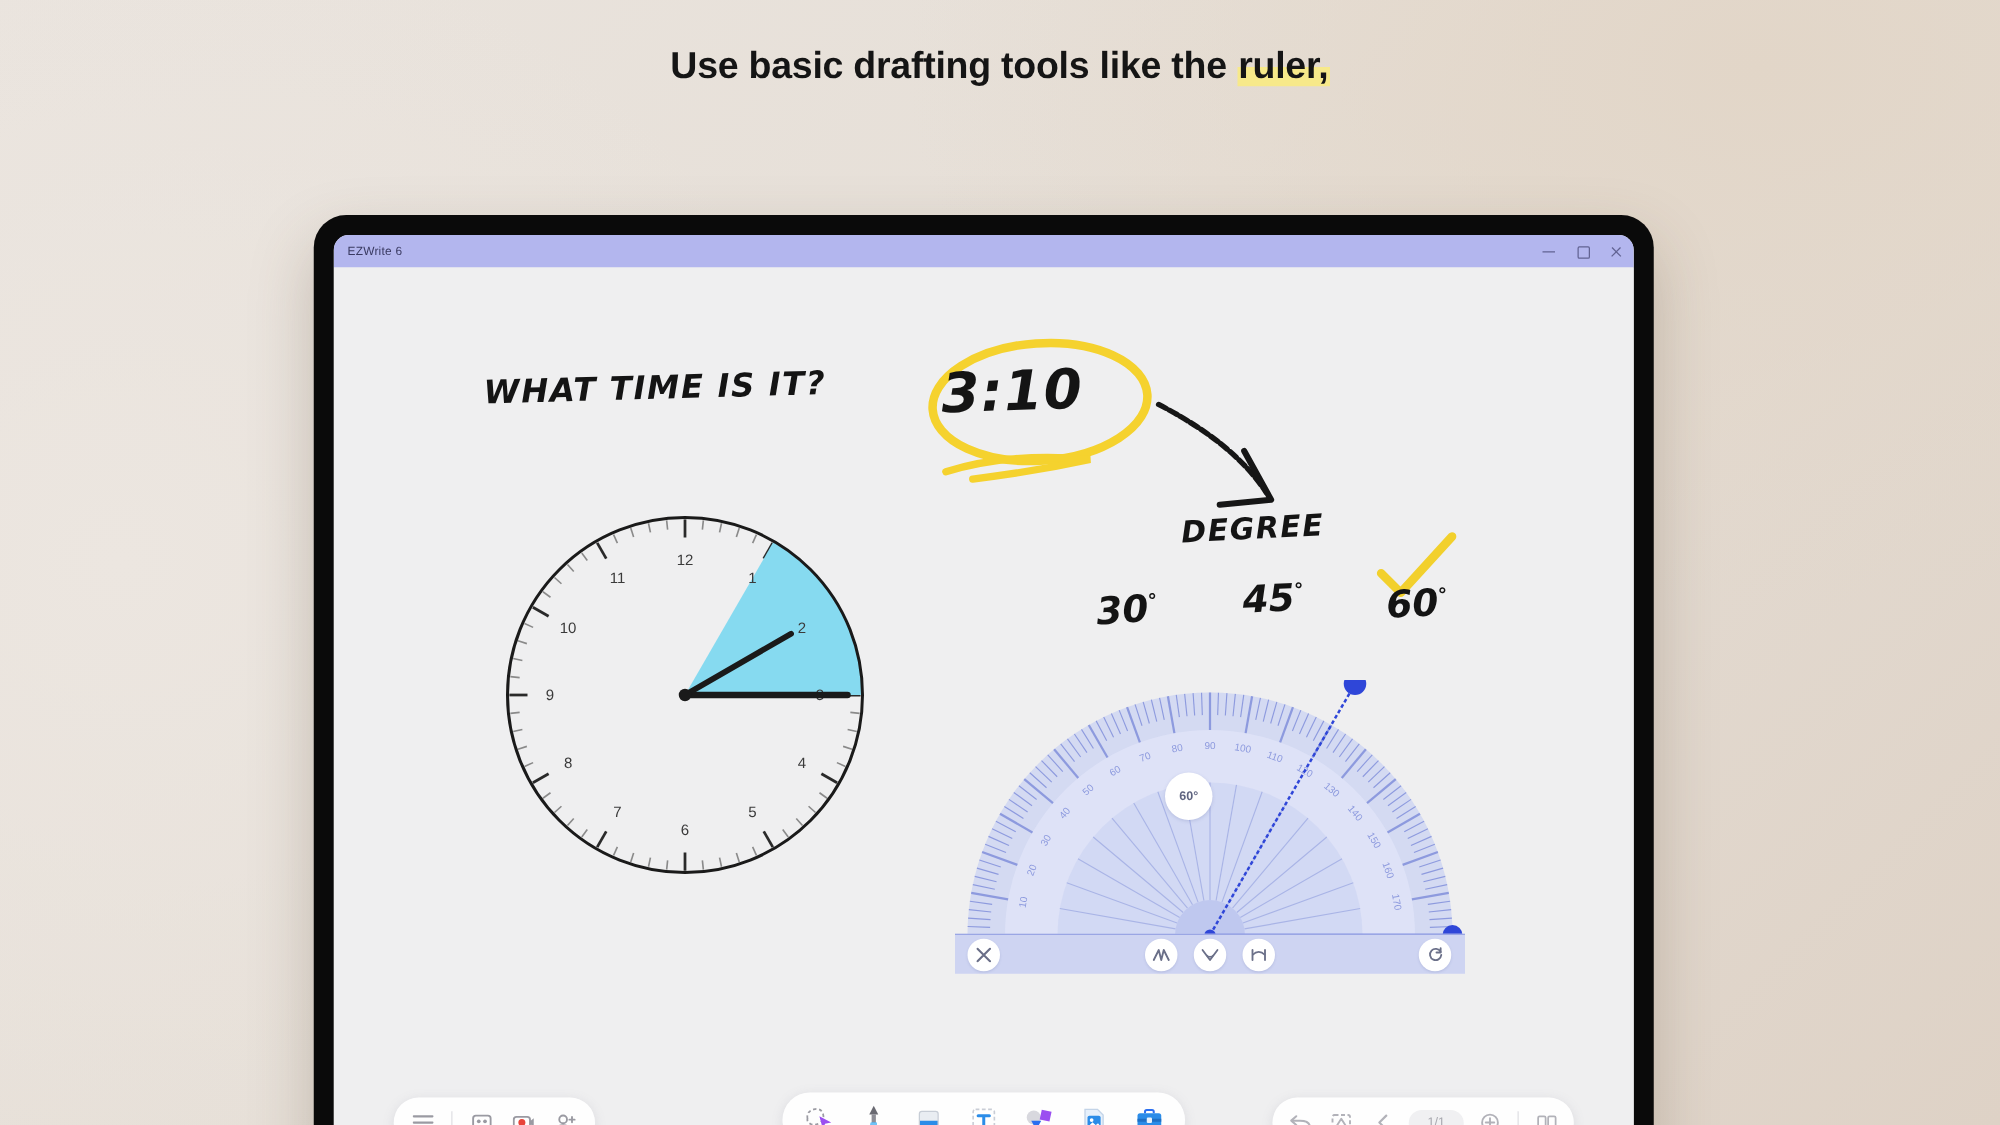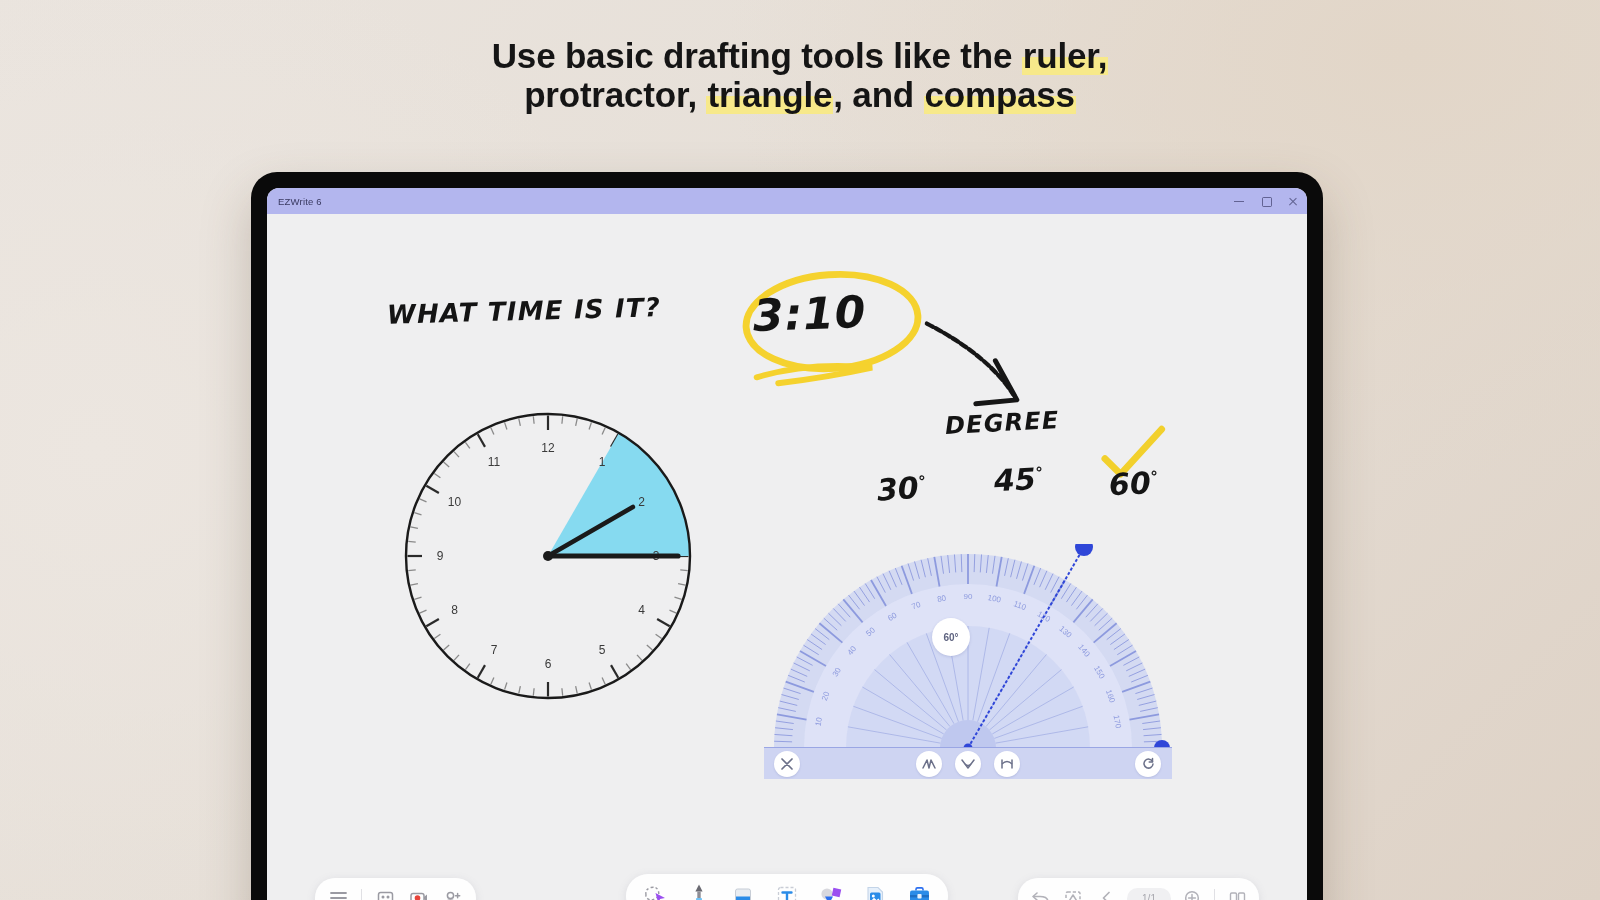--- a/index.html
+++ b/index.html
@@ -10,21 +10,21 @@
       radial-gradient(ellipse 1100px 700px at 88% 6%, #e2d6c8 0%, rgba(226,214,200,0) 62%),
       radial-gradient(ellipse 900px 800px at 6% 50%, #ece6e0 0%, rgba(236,230,224,0) 65%),
       linear-gradient(135deg,#eae4de 0%,#e6dfd7 45%,#ded2c6 100%);
     position:relative;
   }
 
   
   .headline {
     position:absolute; top:36px; left:0; width:100%;
     text-align:center; line-height:1.12;
-    font-size:35px; font-weight:bold; color:#151515;
+    font-size:30px; font-weight:bold; color:#151515;
     letter-spacing:-0.2px;
   }
   .headline .ln { display:block; }
   .hl {
     background:linear-gradient(to top,#f7e98a 0%,#f7e98a 46%,rgba(247,233,138,0) 46%);
     padding:0 1px;
   }
 
   
   .tablet {
@@ -126,21 +126,20 @@
     height:21px; min-width:44px; padding:0 11px; border-radius:11px; background:#f0f0f2;
     display:flex; align-items:center; justify-content:center;
     font-size:10px; color:#a7a7ae; margin:0 3px;
   }
 </style>
 </head>
 <body>
 
 <div class="headline">
   <span class="ln"><span>Use basic drafting tools like the </span><span class="hl">ruler,</span></span>
-  <span class="ln"><span>protractor, </span><span class="hl">triangle</span><span>, and </span><span class="hl">compass</span></span>
 </div>
 
 <div class="tablet">
  <div class="screen">
 
   <div class="titlebar">
     <div class="t-label">EZWrite 6</div>
     <div class="wctrls">
       <span class="wc-min"></span>
       <span class="wc-max"></span>

